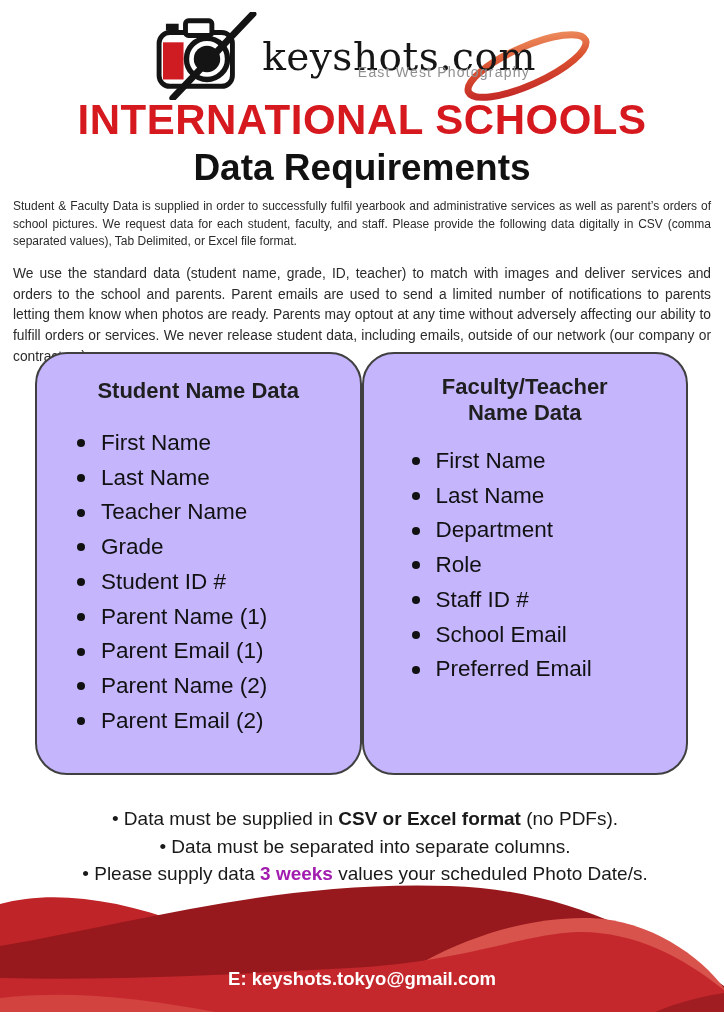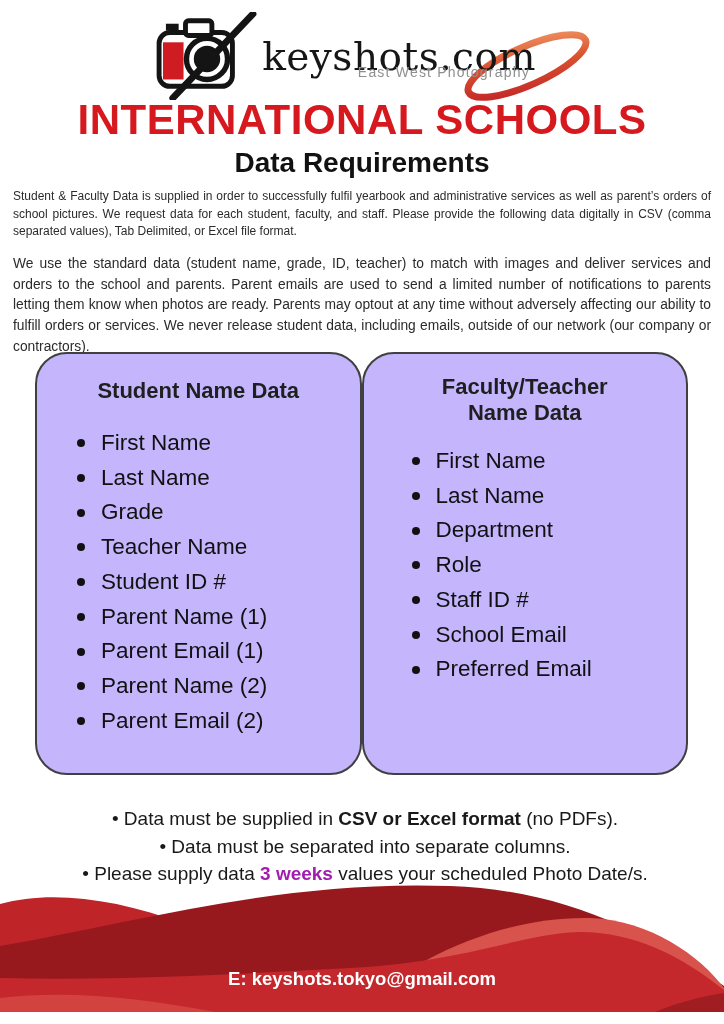--- a/index.html
+++ b/index.html
@@ -22,21 +22,21 @@
   .tagline {
     position:absolute; z-index:1; right:40px; bottom:-1px;
     font-size:14px; color:#8f8f8f; letter-spacing:1.2px; white-space:nowrap;
   }
 
   
   .main-title {
     margin-top:4px; text-align:center;
     font-size:42px; font-weight:800; letter-spacing:0.5px; color:#d6191f;
   }
-  .sub-title { text-align:center; font-size:28px; font-weight:700; color:#111111; margin-top:3px; }
+  .sub-title { text-align:center; font-size:37px; font-weight:700; color:#111111; margin-top:3px; }
 
   
   .intro { width:698px; margin:9px auto 0 auto; color:#2b2b2b; }
   .p1 { font-size:12px; line-height:1.47; text-align:justify; }
   .p2 { font-size:13.8px; line-height:1.5; text-align:justify; margin-top:13px; }
 
   
   .cards { position:absolute; left:35px; top:352px; width:653px; display:flex; justify-content:space-between; }
   .card {
     width:357px; height:423px; background:#c4b5fd;
@@ -116,25 +116,25 @@
         <li>
             <span class="dot"></span>
             <span>First Name</span>
           </li>
         <li>
             <span class="dot"></span>
             <span>Last Name</span>
           </li>
         <li>
             <span class="dot"></span>
+            <span>Teacher Name</span>
+          </li>
+        <li>
+            <span class="dot"></span>
             <span>Grade</span>
-          </li>
-        <li>
-            <span class="dot"></span>
-            <span>Teacher Name</span>
           </li>
         <li>
             <span class="dot"></span>
             <span>Student ID #</span>
           </li>
         <li>
             <span class="dot"></span>
             <span>Parent Name (1)</span>
           </li>
         <li>

